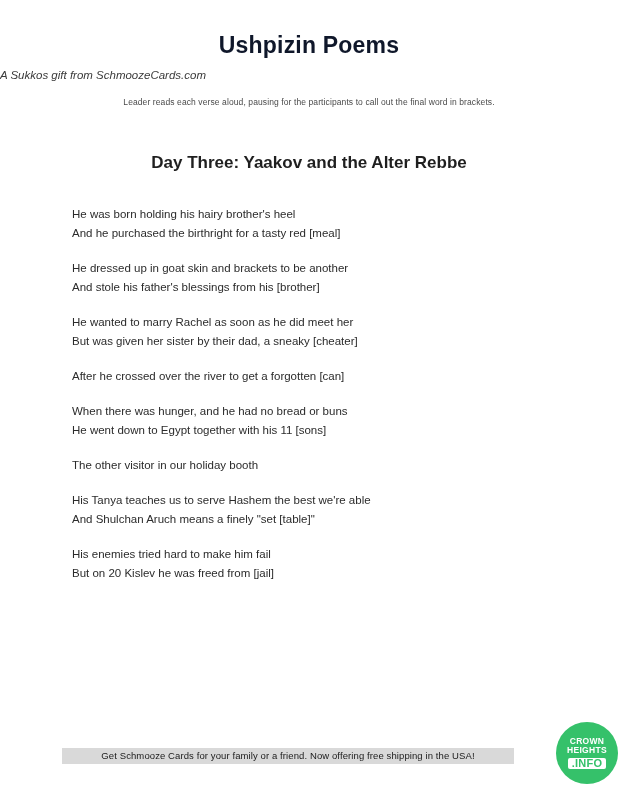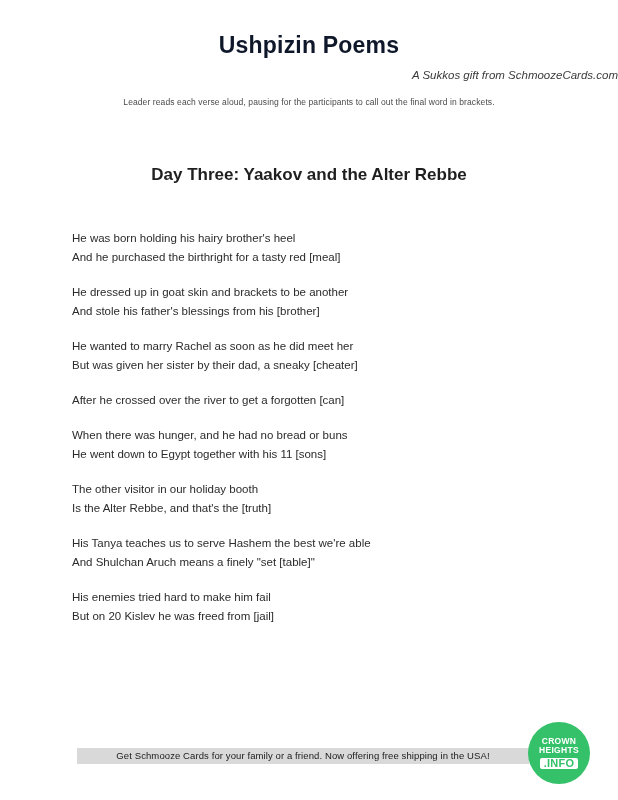--- a/index.html
+++ b/index.html
@@ -24,72 +24,72 @@
   .doc-title {
     text-align: center;
     font-size: 23px;
     font-weight: bold;
     letter-spacing: 0.2px;
     color: #0f172a;
     margin: 0;
     padding-top: 32px;
   }
   .doc-subtitle {
-    text-align: right;
+    text-align: left;
     font-size: 11.5px;
     font-style: italic;
     color: #3a3a3a;
     margin: 0;
     padding-top: 10px;
   }
   .doc-instructions {
     text-align: center;
     font-size: 8.5px;
     color: #4a4a4a;
     margin: 0;
     padding-top: 16px;
     letter-spacing: 0.1px;
   }
   .section-title {
     text-align: center;
     font-size: 17px;
     font-weight: bold;
     color: #1f1f1f;
-    margin: 16px;
+    margin: 4px;
     padding-top: 42px;
   }
   .verses {
     margin: 0;
     padding: 28px 0 0 72px;
   }
   .verse {
     margin-bottom: 16px;
   }
   .verse-line {
     font-size: 11.5px;
     line-height: 19px;
     color: #2b2b2b;
     white-space: pre;
   }
   .footer-bar {
     position: absolute;
-    left: 77px;
+    left: 62px;
     bottom: 36px;
     width: 452px;
     background: #d9d9d9;
     color: #1a1a1a;
     font-size: 9.5px;
     text-align: center;
     padding: 2px 0 3px 0;
     letter-spacing: 0.1px;
     box-sizing: border-box;
   }
   .logo-badge {
     position: absolute;
-    right: 28px;
+    right: 0;
     bottom: 16px;
     width: 62px;
     height: 62px;
     border-radius: 50%;
     background: #35c16a;
     color: #ffffff;
     display: flex;
     flex-direction: column;
     align-items: center;
     justify-content: center;
@@ -144,21 +144,20 @@
       <div class="verse-line">After he crossed over the river to get a forgotten [can]</div>
     </div>
 
     <div class="verse">
       <div class="verse-line">When there was hunger, and he had no bread or buns</div>
       <div class="verse-line">He went down to Egypt together with his 11 [sons]</div>
     </div>
 
     <div class="verse">
       <div class="verse-line">The other visitor in our holiday booth</div>
-      <div class="verse-line">Is the Alter Rebbe, and that's the [truth]</div>
     </div>
 
     <div class="verse">
       <div class="verse-line">His Tanya teaches us to serve Hashem the best we're able</div>
       <div class="verse-line">And Shulchan Aruch means a finely "set [table]"</div>
     </div>
 
     <div class="verse">
       <div class="verse-line">His enemies tried hard to make him fail</div>
       <div class="verse-line">But on 20 Kislev he was freed from [jail]</div>

